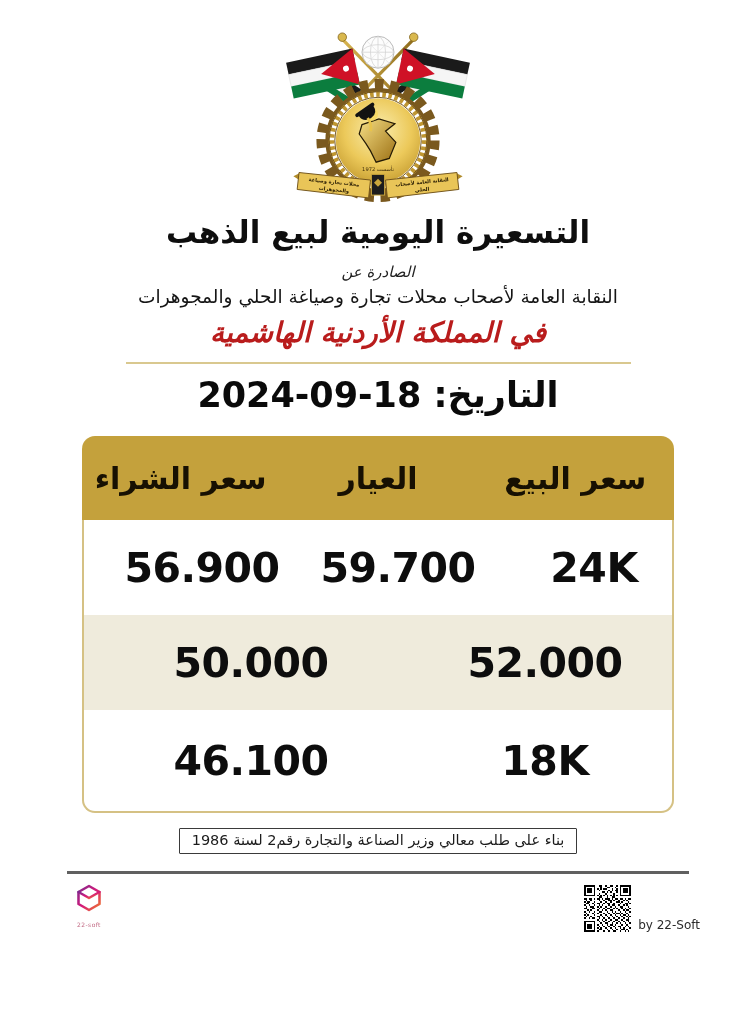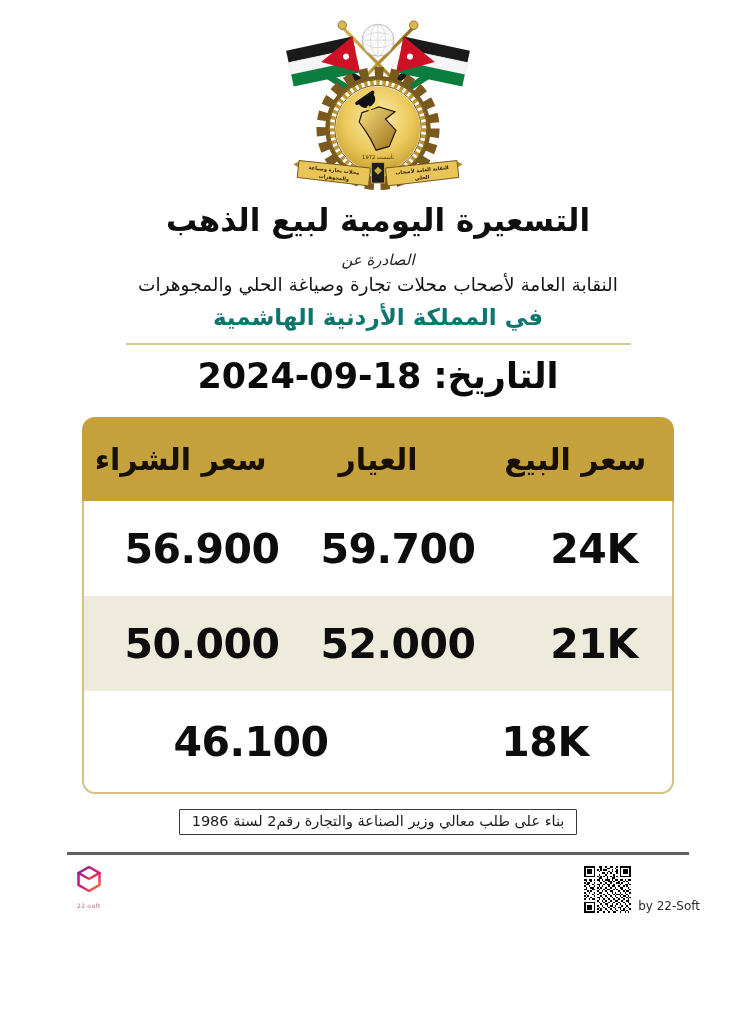--- a/index.html
+++ b/index.html
@@ -2,26 +2,26 @@
 <html lang="ar"><head>
 <meta charset="utf-8">
 <style>
   * { margin:0; padding:0; box-sizing:border-box; }
   html,body { background:#ffffff; }
   .page {
     width:756px; height:1024px; margin:0 auto; position:relative; overflow:hidden;
     background:#ffffff; color:#111;
     font-family:"DejaVu Sans","Liberation Sans",sans-serif;
   }
-  .masthead { text-align:center; padding-top:12px; }
+  .masthead { text-align:center; padding-top:24px; }
   .emblem svg { display:block; margin:0 auto; }
   .title   { font-size:31px; font-weight:700; color:#0e0e0e; margin-top:2px; }
   .issued  { font-size:15px; margin-top:13px; color:#222;font-style:italic; }
   .org     { font-size:18.5px; margin-top:5px; color:#151515; }
-  .country { font-size:23px; font-weight:600; margin-top:9px; color:#0f766e; }
+  .country { font-size:28px; font-weight:600; margin-top:9px; color:#b91c1c;font-style:italic; }
   .gold-rule { width:505px; height:2px; background:#d9c88f; border:0; margin:13px auto 0; }
   .date-line { font-size:35px; font-weight:800; margin-top:11px; color:#0a0a0a; }
   .date-line .num { letter-spacing:0; }
 
   .price-table { width:592px; margin:21px auto 0; }
   .thead {
     display:flex; align-items:center; height:84px;
     background:#c4a13c; border-radius:13px 13px 0 0;
     font-size:30px; font-weight:800; color:#171002;
   }
@@ -176,21 +176,20 @@
       <div>العيار</div>
       <div>سعر الشراء</div>
     </div>
     <div class="tbody">
       <div class="trow">
         <div>24K</div>
         <div>59.700</div>
         <div>56.900</div>
       </div>
       <div class="trow alt">
-        <div>21K</div>
         <div>52.000</div>
         <div>50.000</div>
       </div>
       <div class="trow last">
         <div>18K</div>
         <div>46.100</div>
       </div>
     </div>
   </section>
 

